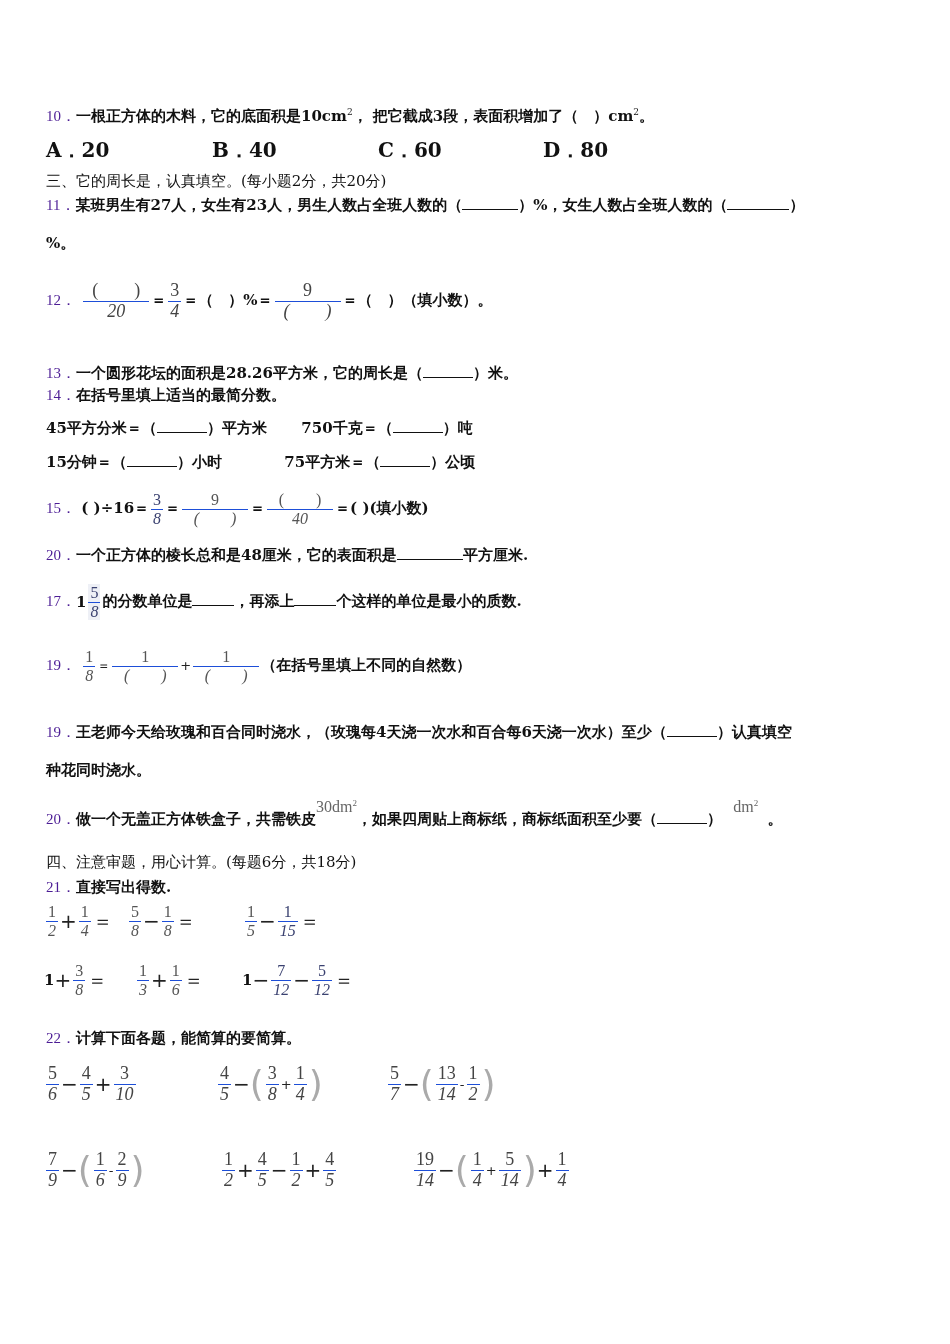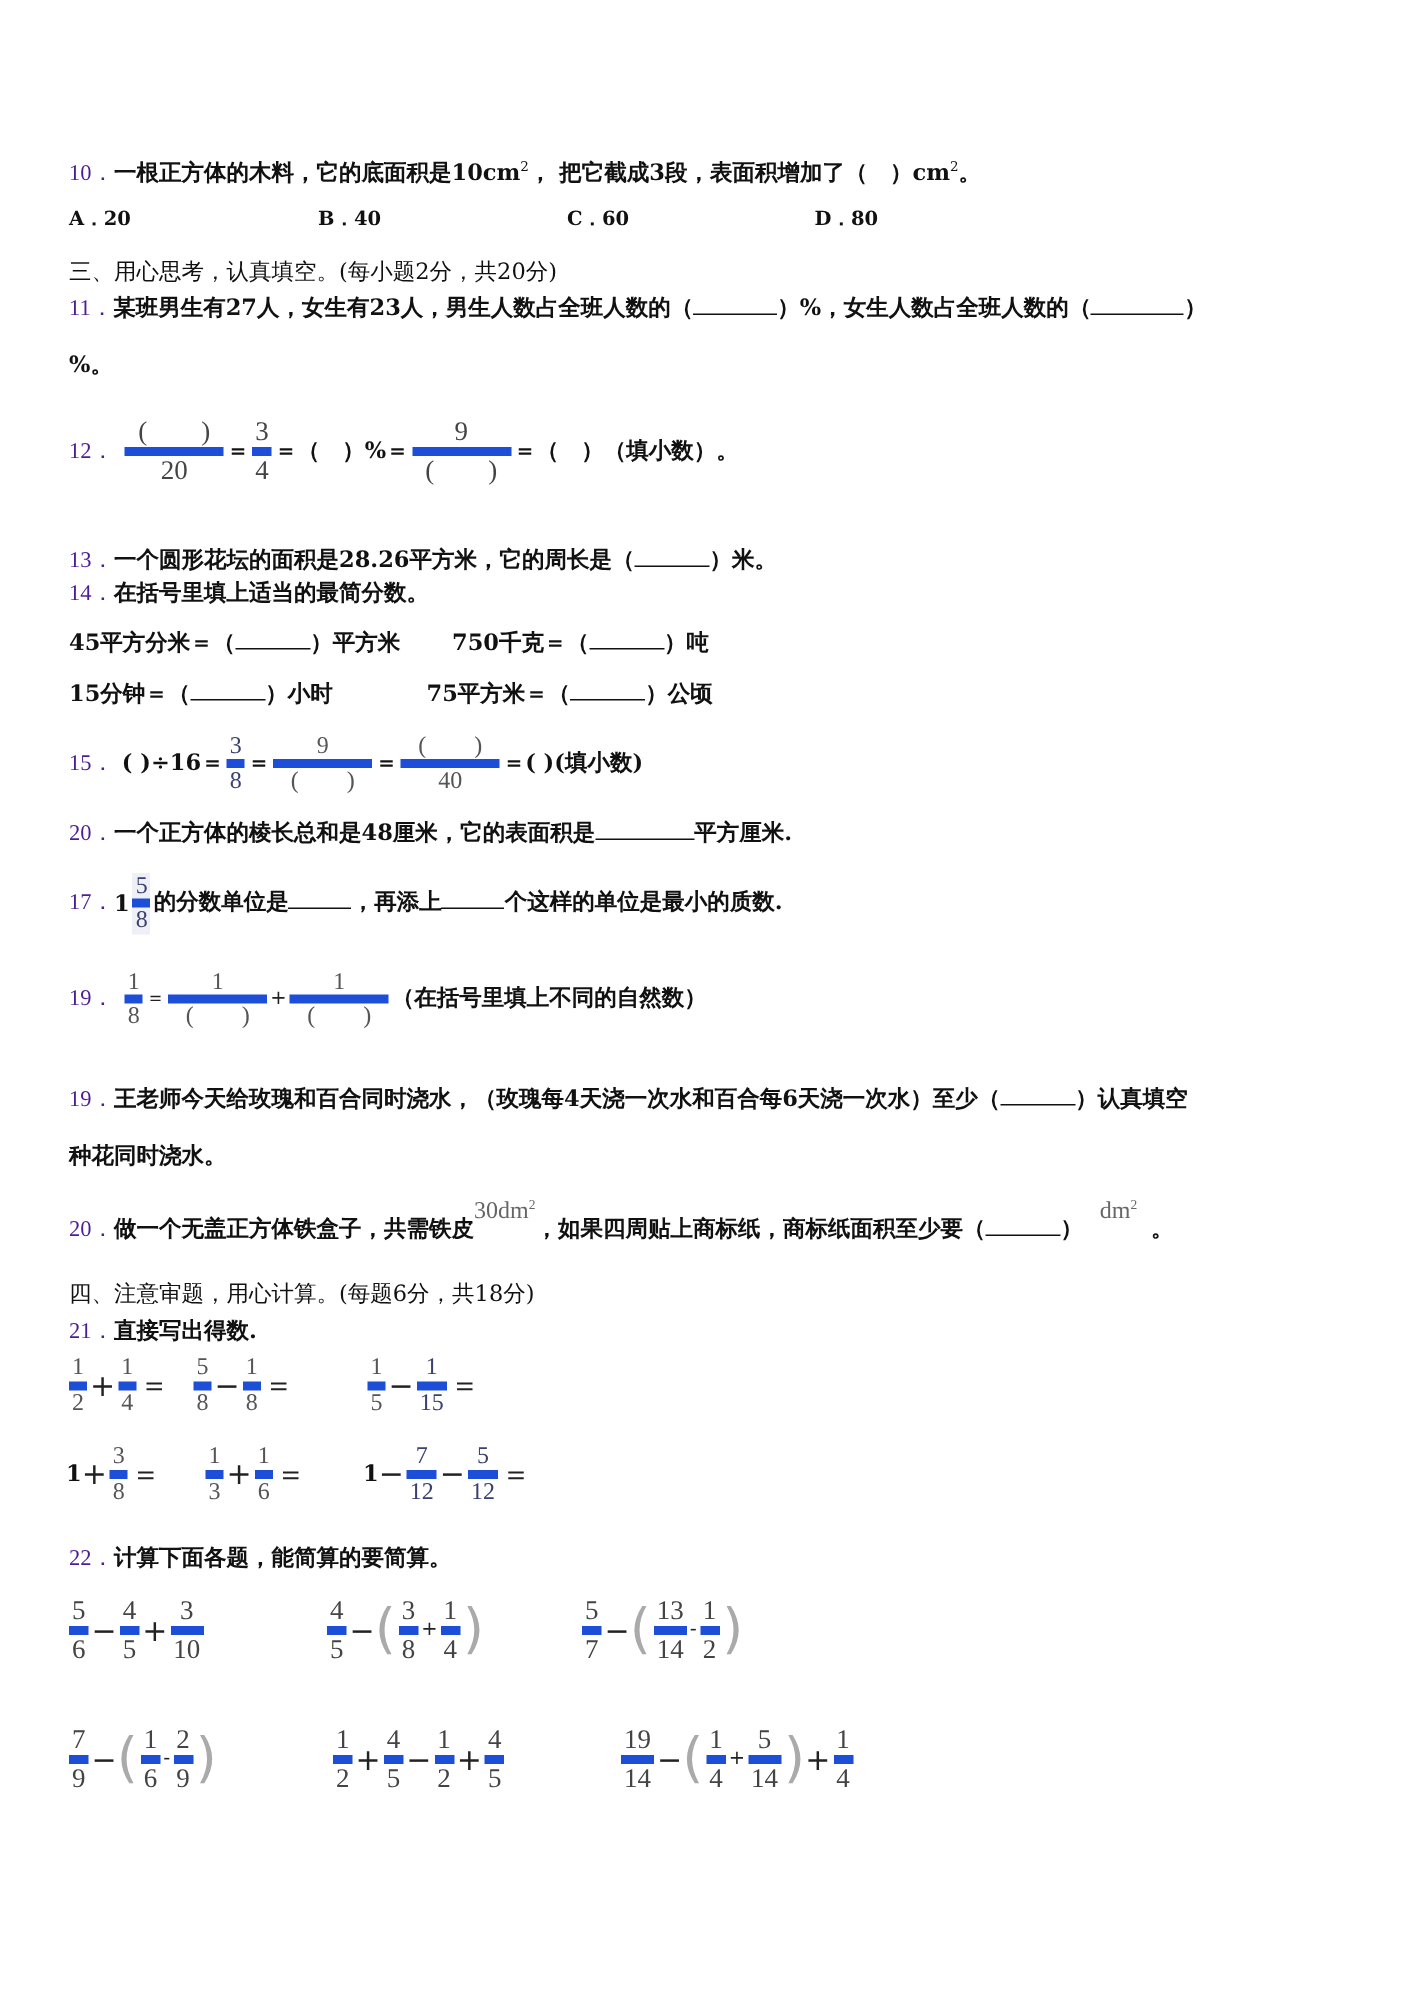--- a/index.html
+++ b/index.html
@@ -1,27 +1,27 @@
 <!DOCTYPE html>
 <html><head>
 <meta charset="utf-8">
 <style>
   html, body { margin:0; padding:0; background:#ffffff; }
   body { width:950px; height:1344px; position:relative; overflow:hidden;
          font-family:"DejaVu Serif","Liberation Serif",serif; color:#111; }
   .line { position:absolute; left:46px; font-size:15px; font-weight:bold; white-space:nowrap; line-height:20px; }
   .num { font-weight:normal; color:#4c1d95; font-family:"Liberation Serif",serif; }
   .hdr { font-weight:normal; }
-  .opt { position:absolute; font-size:13px; font-weight:bold; }
+  .opt { position:absolute; font-size:20px; font-weight:bold; }
   .sup { font-size:9px; vertical-align:super; font-weight:normal; }
   .blank { display:inline-block; border-bottom:1px solid #111; height:14px; vertical-align:baseline; }
   .frac { display:inline-flex; flex-direction:column; align-items:center; vertical-align:middle;
           font-weight:normal; font-family:"Liberation Serif",serif; color:#444; line-height:1.1; margin:0 2px; }
   .frac .n { padding:0 2px; }
-  .frac .d { border-top:6px solid #1d4ed8; padding:0 2px; }
+  .frac .d { border-top:1px solid #1d4ed8; padding:0 2px;font-style:italic; }
   .frac.big { font-size:18px; }
   .frac.sm { font-size:16px; color:#555; }
   .frac.blue .n, .frac.blue .d { color:#3a4170; }
   .frac.wide .n, .frac.wide .d { min-width:62px; text-align:center; }
   .paren { font-size:36px; color:#aaa; font-weight:normal; vertical-align:middle; font-family:"DejaVu Sans",sans-serif; line-height:1; }
   .op { font-weight:normal; font-size:20px; vertical-align:middle; color:#222; font-family:"DejaVu Sans",sans-serif; }
   .op.sm { font-size:13px; }
   .mixed-whole { font-weight:bold; font-size:15px; vertical-align:middle; }
   .unitbox { display:inline-block; font-weight:normal; font-family:"Liberation Serif",serif; color:#666; font-size:16px; position:relative; top:-12px; }
   .calc { position:absolute; white-space:nowrap; }
@@ -30,21 +30,21 @@
 <body>
 
 <div class="line" style="top:102px;">
   <span class="num">10．</span><span>一根正方体的木料，它的底面积是10cm</span><span class="sup">2</span><span>， 把它截成3段，表面积增加了（　）cm</span><span class="sup">2</span><span>。</span>
 </div>
 <div class="opt" style="left:46px; top:137px;">A．20</div>
 <div class="opt" style="left:212px; top:137px;">B．40</div>
 <div class="opt" style="left:378px; top:137px;">C．60</div>
 <div class="opt" style="left:543px; top:137px;">D．80</div>
 
-<div class="line hdr" style="top:171px;">三、用心思考，认真填空。(每小题2分，共20分)</div>
+<div class="line hdr" style="top:171px;">三、它的周长是，认真填空。(每小题2分，共20分)</div>
 
 <div class="line" style="top:195px;">
   <span class="num">11．</span><span>某班男生有27人，女生有23人，男生人数占全班人数的（</span><span class="blank" style="width:56px"></span><span>）%，女生人数占全班人数的（</span><span class="blank" style="width:62px"></span><span>）</span>
 </div>
 <div class="line" style="top:233px;">%。</div>
 
 <div class="line" style="top:272px; line-height:56px;">
   <span class="num">12．</span>
   <span class="frac big wide">
       <span class="n">(　　)</span>

